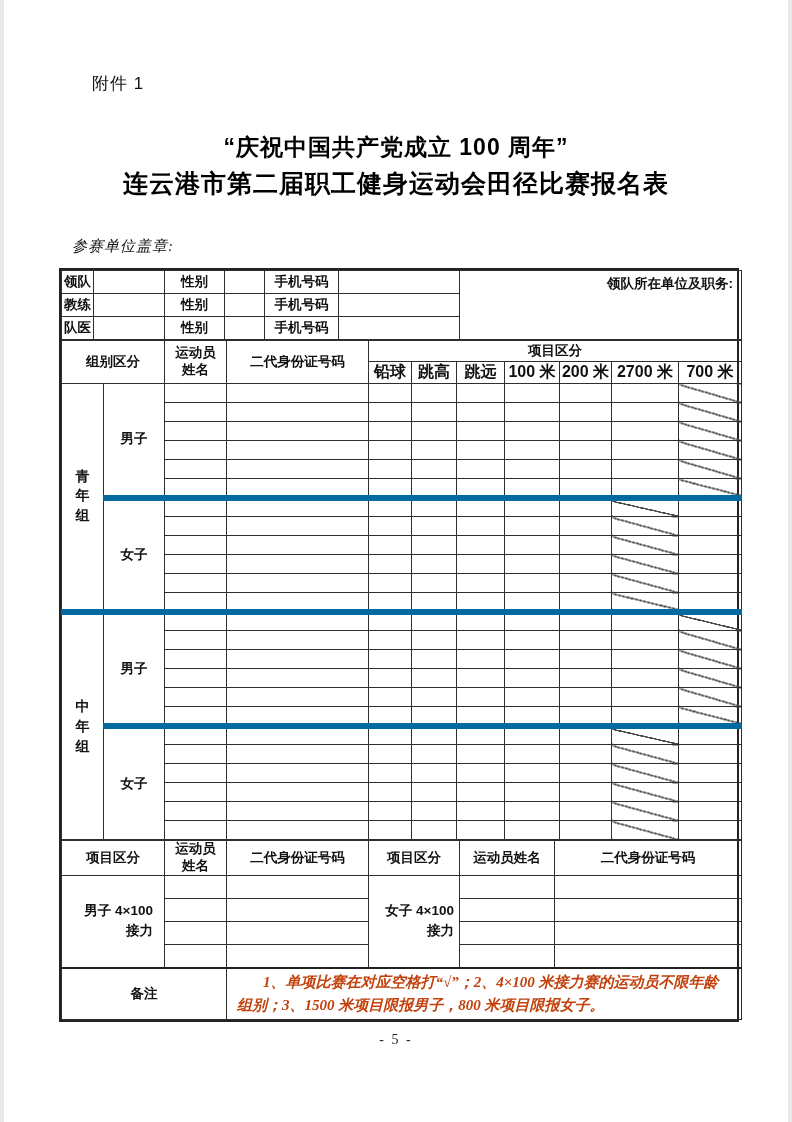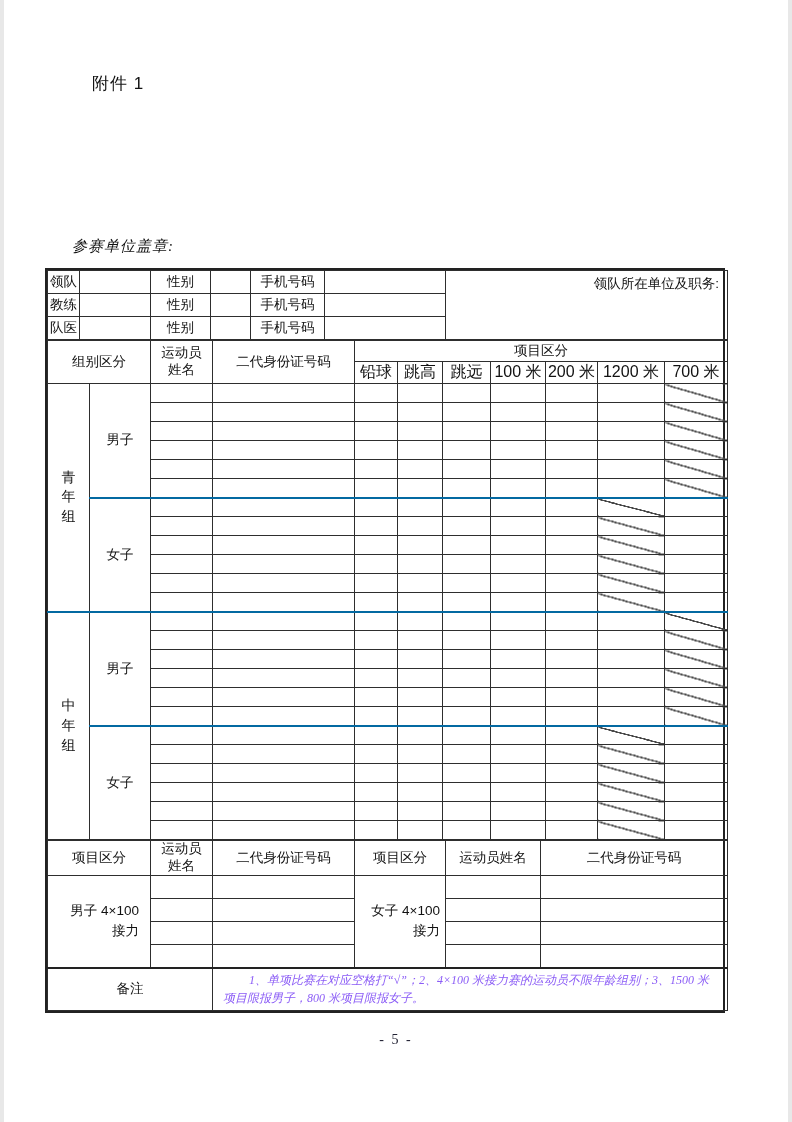--- a/index.html
+++ b/index.html
@@ -22,72 +22,77 @@
     text-align: center; font-weight: bold; color: #000;
   }
   .title-line1 { font-size: 23px; letter-spacing: 1px; line-height: 1.55; }
   .title-line2 { font-size: 25px; letter-spacing: 1px; line-height: 1.4; }
   .seal-label {
     position: absolute; left: 68px; top: 237px;
     font-family: "Liberation Serif", serif; font-style: italic;
     font-size: 15px; letter-spacing: 1px;
   }
   .form {
-    position: absolute; left: 41px; top: 268px; width: 680px;
+    position: absolute; left: 55px; top: 268px; width: 680px;
     border: 2px solid #222;
+    font-weight: bold;
   }
   table { border-collapse: collapse; width: 100%; table-layout: fixed; }
   td {
     border: 1px solid #2e2e2e;
     text-align: center; vertical-align: middle;
     font-size: 13.5px; color: #111;
     padding: 0; overflow: hidden;
   }
   .info-table td { height: 23px; }
   .unit-cell { text-align: right; vertical-align: top; padding: 4px 8px; }
   .roster-table .hdr-row1 td { height: 21px; }
   .roster-table .hdr-row2 td { height: 21px; font-size: 16px; }
   .roster-table tbody td { height: 19px; }
   .wrap-narrow { display: inline-block; max-width: 46px; line-height: 1.25; }
   .vlabel {
     display: inline-block; width: 15px;
     word-break: break-all; line-height: 1.4; font-size: 14px;
   }
-  tr.thick-top > td { border-top: 2px solid #0369a1; }
+  tr.thick-top > td { border-top: 6px solid #0369a1; }
   .slash {
     background: linear-gradient(to top right,
       transparent calc(50% - 1px), #4a4a4a calc(50% - 1px),
       #4a4a4a calc(50% + 0.5px), transparent calc(50% + 0.5px));
   }
   .relay-table .relay-hdr td { height: 35px; }
   .relay-table .relay-row td { height: 23px; }
   .relay-event { display: inline-block; max-width: 80px; line-height: 1.5; text-align: right; }
   .remark-row td { height: 40px; border-top: 2px solid #222; }
   .remark-text-cell {
     text-align: left; vertical-align: middle;
     padding: 2px 8px 2px 10px;
   }
   .remark-text {
     font-family: "Liberation Serif", serif; font-style: italic;
-    font-size: 12px; line-height: 1.55; text-indent: 26px; color: #8b5cf6;
+    font-size: 15px; line-height: 1.55; text-indent: 26px; color: #c2410c;
   }
   .page-number {
     position: absolute; left: 0; top: 1032px; width: 100%;
     text-align: center;
     font-family: "Liberation Serif", serif; font-size: 14px;
     letter-spacing: 2px; color: #223;
   }
 </style>
 </head>
 <body>
 
 <div class="page">
 
   <div class="attachment">附件 1</div>
 
+  <div class="title-block">
+    <div class="title-line1">“庆祝中国共产党成立 100 周年”</div>
+    <div class="title-line2">连云港市第二届职工健身运动会田径比赛报名表</div>
+  </div>
 
   <div class="seal-label">参赛单位盖章:</div>
 
   <div class="form">
 
     <table class="info-table">
       <colgroup>
         <col style="width:32px">
           <col style="width:71px">
           <col style="width:60px">
@@ -145,21 +150,21 @@
           <td rowspan="2"><span class="wrap-narrow">运动员姓名</span></td>
           <td rowspan="2">二代身份证号码</td>
           <td colspan="7">项目区分</td>
         </tr>
         <tr class="hdr-row2">
           <td>铅球</td>
           <td>跳高</td>
           <td>跳远</td>
           <td>100 米</td>
           <td>200 米</td>
-          <td>1200 米</td>
+          <td>2700 米</td>
           <td>700 米</td>
         </tr>
       </thead>
       <tbody>
           <tr>
             <td rowspan="12"><span class="vlabel">青年组</span></td>
             <td rowspan="6">男子</td>
             <td></td>
             <td></td>
             <td></td>

